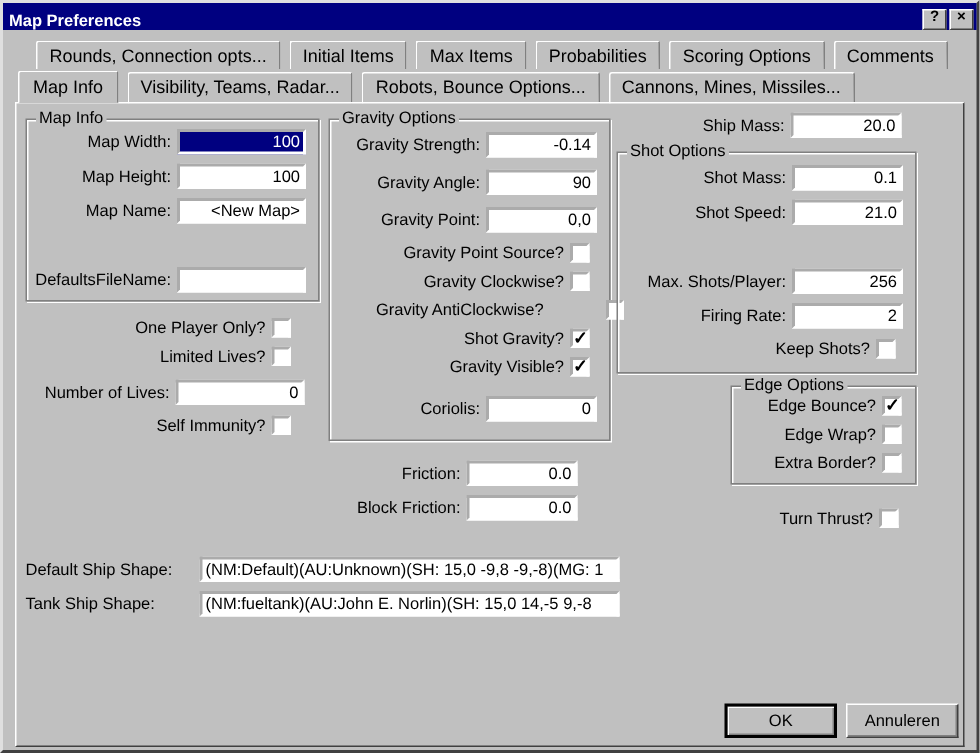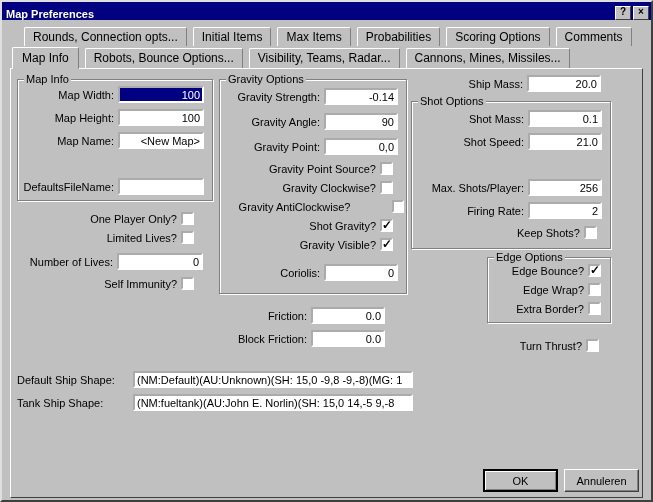--- a/index.html
+++ b/index.html
@@ -41,22 +41,22 @@
     <div class="tab-row" style="padding-left:18px;">
       <div class="tab inactive">Rounds, Connection opts...</div>
       <div class="tab inactive" style="margin-left:6px;">Initial Items</div>
       <div class="tab inactive" style="margin-left:6px;">Max Items</div>
       <div class="tab inactive" style="margin-left:6px;">Probabilities</div>
       <div class="tab inactive" style="margin-left:6px;">Scoring Options</div>
       <div class="tab inactive" style="margin-left:6px;">Comments</div>
     </div>
     <div class="tab-row">
       <div class="tab active">Map Info</div>
+      <div class="tab inactive" style="margin-left:6px;">Visibility, Teams, Radar...</div>
       <div class="tab inactive" style="margin-left:6px;">Robots, Bounce Options...</div>
-      <div class="tab inactive" style="margin-left:6px;">Visibility, Teams, Radar...</div>
       <div class="tab inactive" style="margin-left:6px;">Cannons, Mines, Missiles...</div>
     </div>
 
     <div class="tab-page">
 
       <div class="groupbox" style="left:6px; top:10px; width:196px; height:122px;">
         <span class="gb-title">Map Info</span>
         <div class="row" style="left:0; top:6px; width:192px;">
           <span class="lbl" style="width:100px;">Map Width:</span>
           <input class="textfield sel" style="width: 86px;" value="100">
@@ -107,21 +107,21 @@
           <input class="textfield" style="width: 74px;" value="0,0">
         </div>
         <div class="row" style="left:0; top:82px; width:184px;">
           <span class="lbl" style="width:160px;padding-left:39px;">Gravity Point Source?</span>
           <span class="chk"></span>
         </div>
         <div class="row" style="left:0; top:101px; width:184px;">
           <span class="lbl" style="width:160px;">Gravity Clockwise?</span>
           <span class="chk"></span>
         </div>
-        <div class="row" style="left:0; top:120px; width:184px;gap:38px;">
+        <div class="row" style="left:12px; top:120px; width:184px;gap:38px;">
           <span class="lbl" style="width:160px;">Gravity AntiClockwise?</span>
           <span class="chk"></span>
         </div>
         <div class="row" style="left:0; top:139px; width:184px;">
           <span class="lbl" style="width:160px;">Shot Gravity?</span>
           <span class="chk checked"></span>
         </div>
         <div class="row" style="left:0; top:158px; width:184px;">
           <span class="lbl" style="width:160px;">Gravity Visible?</span>
           <span class="chk checked"></span>

